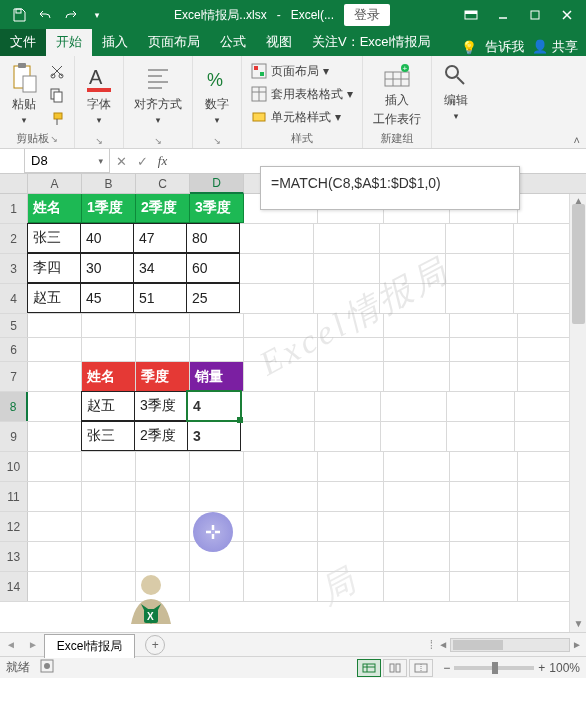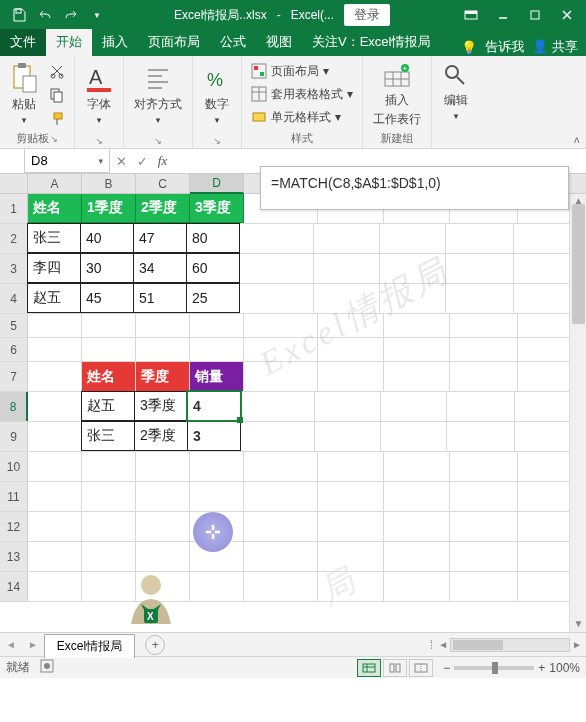--- a/index.html
+++ b/index.html
@@ -33,21 +33,21 @@
 .smallbtn { width: 22px; height: 22px; display: flex; align-items: center; justify-content: center; }
 .txtbtn { display: flex; align-items: center; gap: 4px; font-size: 12px; color: #444; height: 22px; padding: 0 3px; white-space: nowrap; }
 .ribbon .collapse { position: absolute; right: 6px; bottom: 2px; color: #666; font-size: 11px; }
 
 
 .namebox-row { display: flex; height: 25px; border-bottom: 1px solid #ccc; align-items: stretch; padding-left: 24px; }
 .namebox { width: 86px; border: 1px solid #ccc; border-top: none; display: flex; align-items: center; padding: 0 6px; background: #fff; font-size: 13px; }
 .namebox .dd { margin-left: auto; color: #666; font-size: 9px; }
 .fx-btns { display: flex; align-items: center; padding: 0 6px; gap: 10px; color: #888; font-size: 13px; }
 .fx-btns .fx { font-style: italic; font-family: serif; color: #555; }
-.formula-pop { position: absolute; left: 260px; top: 166px; width: 309px; height: 44px; background: #fff; border: 1px solid #bbb; box-shadow: 1px 1px 3px rgba(0,0,0,.15); padding: 8px 10px; font-size: 14px; color: #333; z-index: 5; }
+.formula-pop { position: absolute; left: 260px; top: 166px; width: 260px; height: 44px; background: #fff; border: 1px solid #bbb; box-shadow: 1px 1px 3px rgba(0,0,0,.15); padding: 8px 10px; font-size: 14px; color: #333; z-index: 5; }
 
 
 .grid-wrap { position: relative; height: 458px; overflow: hidden; background: #fff; }
 .col-headers { display: flex; background: #e6e6e6; border-bottom: 1px solid #ccc; height: 20px; font-size: 12px; color: #555; }
 .corner { width: 28px; border-right: 1px solid #ccc; background: #e6e6e6; }
 .ch { border-right: 1px solid #ccc; display: flex; align-items: center; justify-content: center; }
 .ch.sel { background: #d2d2d2; color: #0f7a3f; border-bottom: 2px solid #0f7a3f; margin-bottom:-1px; }
 .rows { position: relative; }
 .row { display: flex; height: 30px; border-bottom: 1px solid #d9d9d9; }
 .row.short { height: 24px; }

